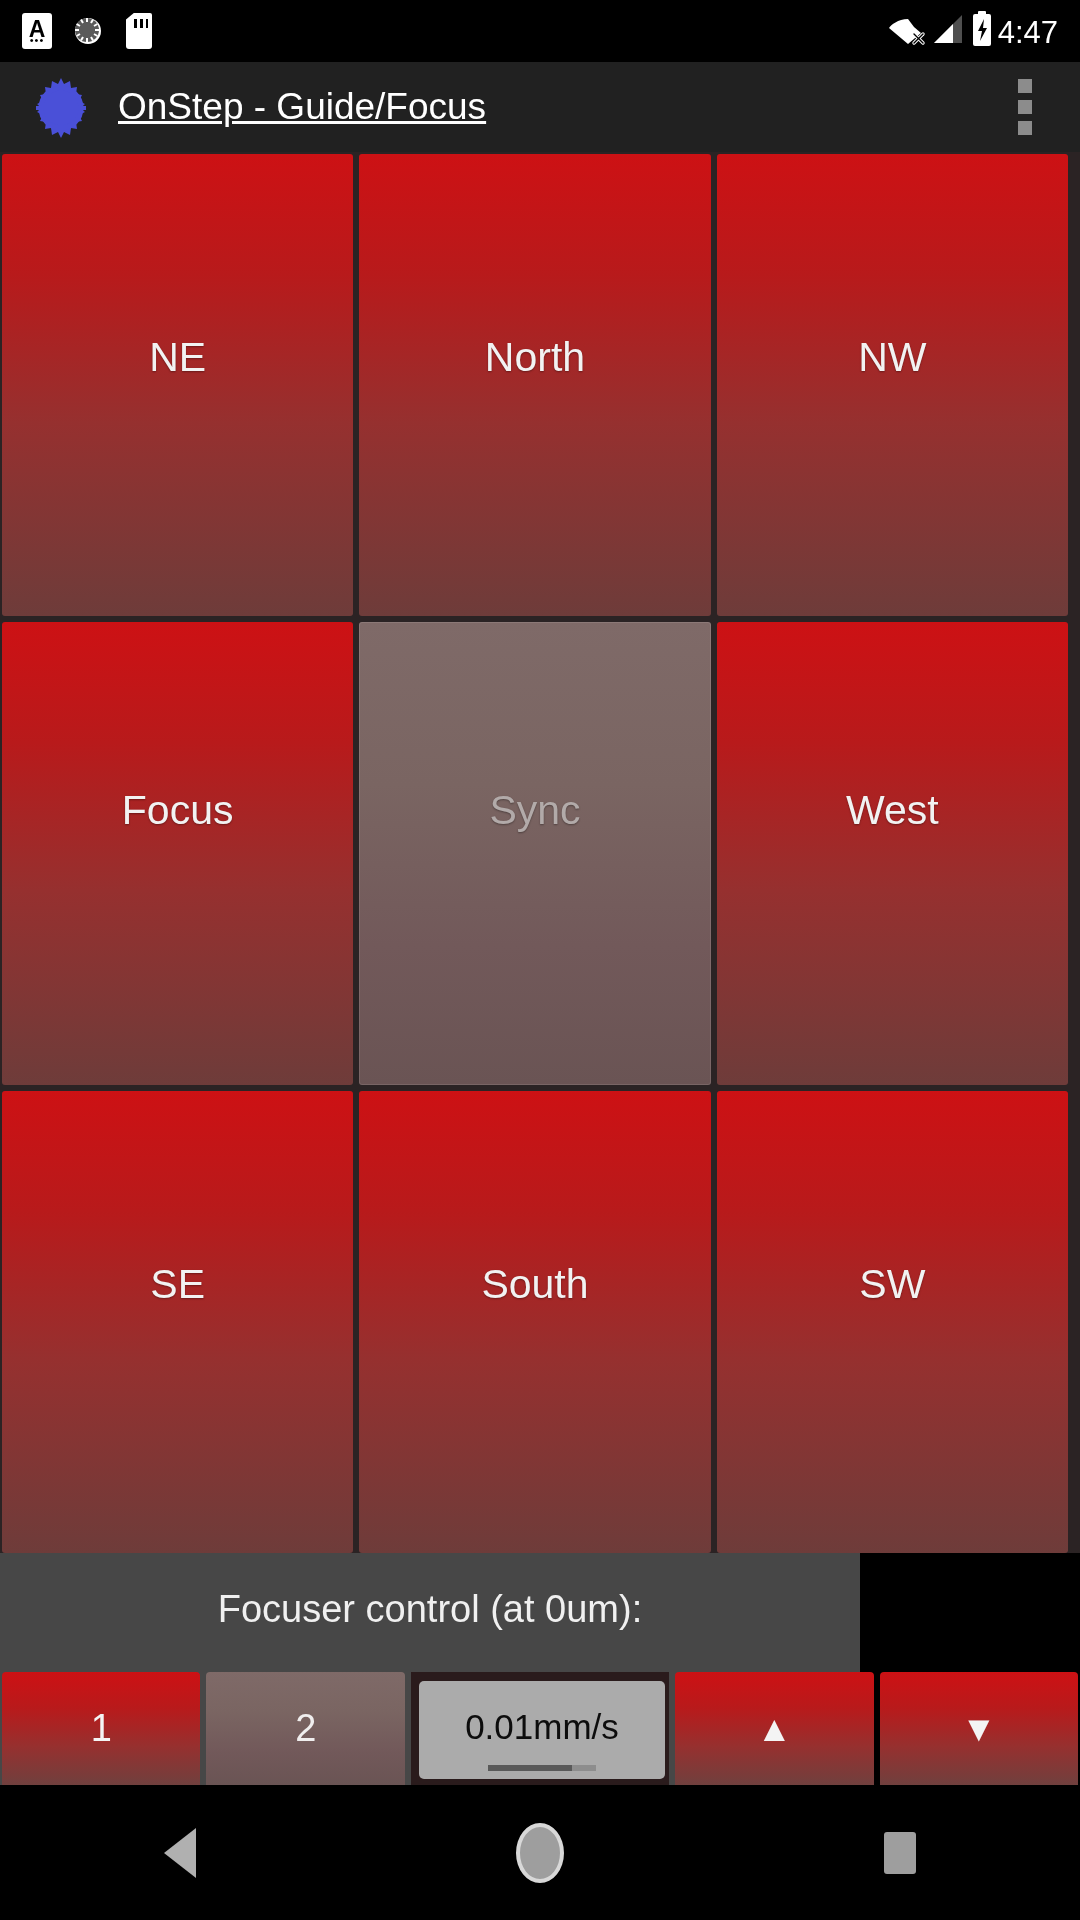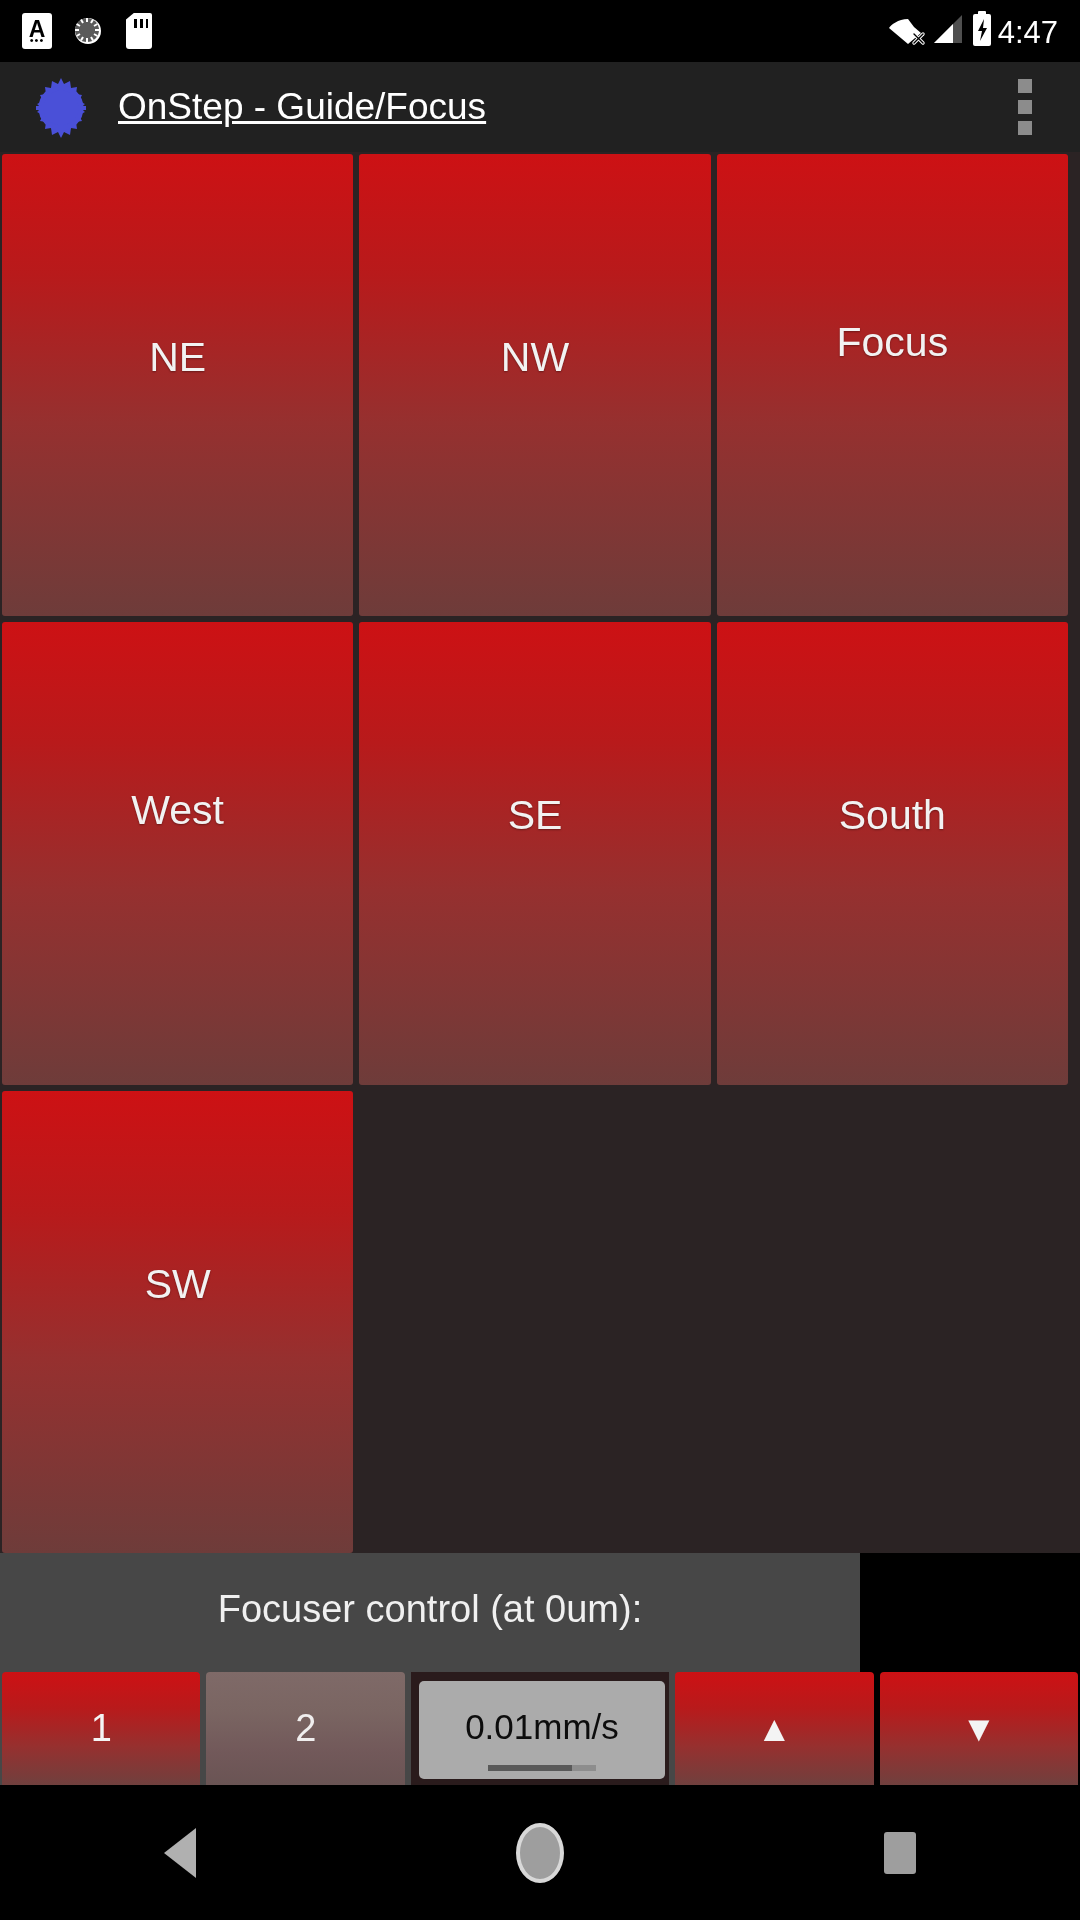--- a/index.html
+++ b/index.html
@@ -293,25 +293,31 @@
       <span></span>
     </div>
   </div>
 
   <div id="direction-grid">
 
     <div class="dir-btn row1">
       <span class="dir-label">NE</span>
     </div>
     <div class="dir-btn row1">
+      <span class="dir-label">North</span>
+    </div>
+    <div class="dir-btn row1">
       <span class="dir-label">NW</span>
     </div>
 
     <div class="dir-btn row2">
       <span class="dir-label">Focus</span>
+    </div>
+    <div class="dir-btn row2 disabled">
+      <span class="dir-label">Sync</span>
     </div>
     <div class="dir-btn row2">
       <span class="dir-label">West</span>
     </div>
 
     <div class="dir-btn row3">
       <span class="dir-label">SE</span>
     </div>
     <div class="dir-btn row3">
       <span class="dir-label">South</span>

